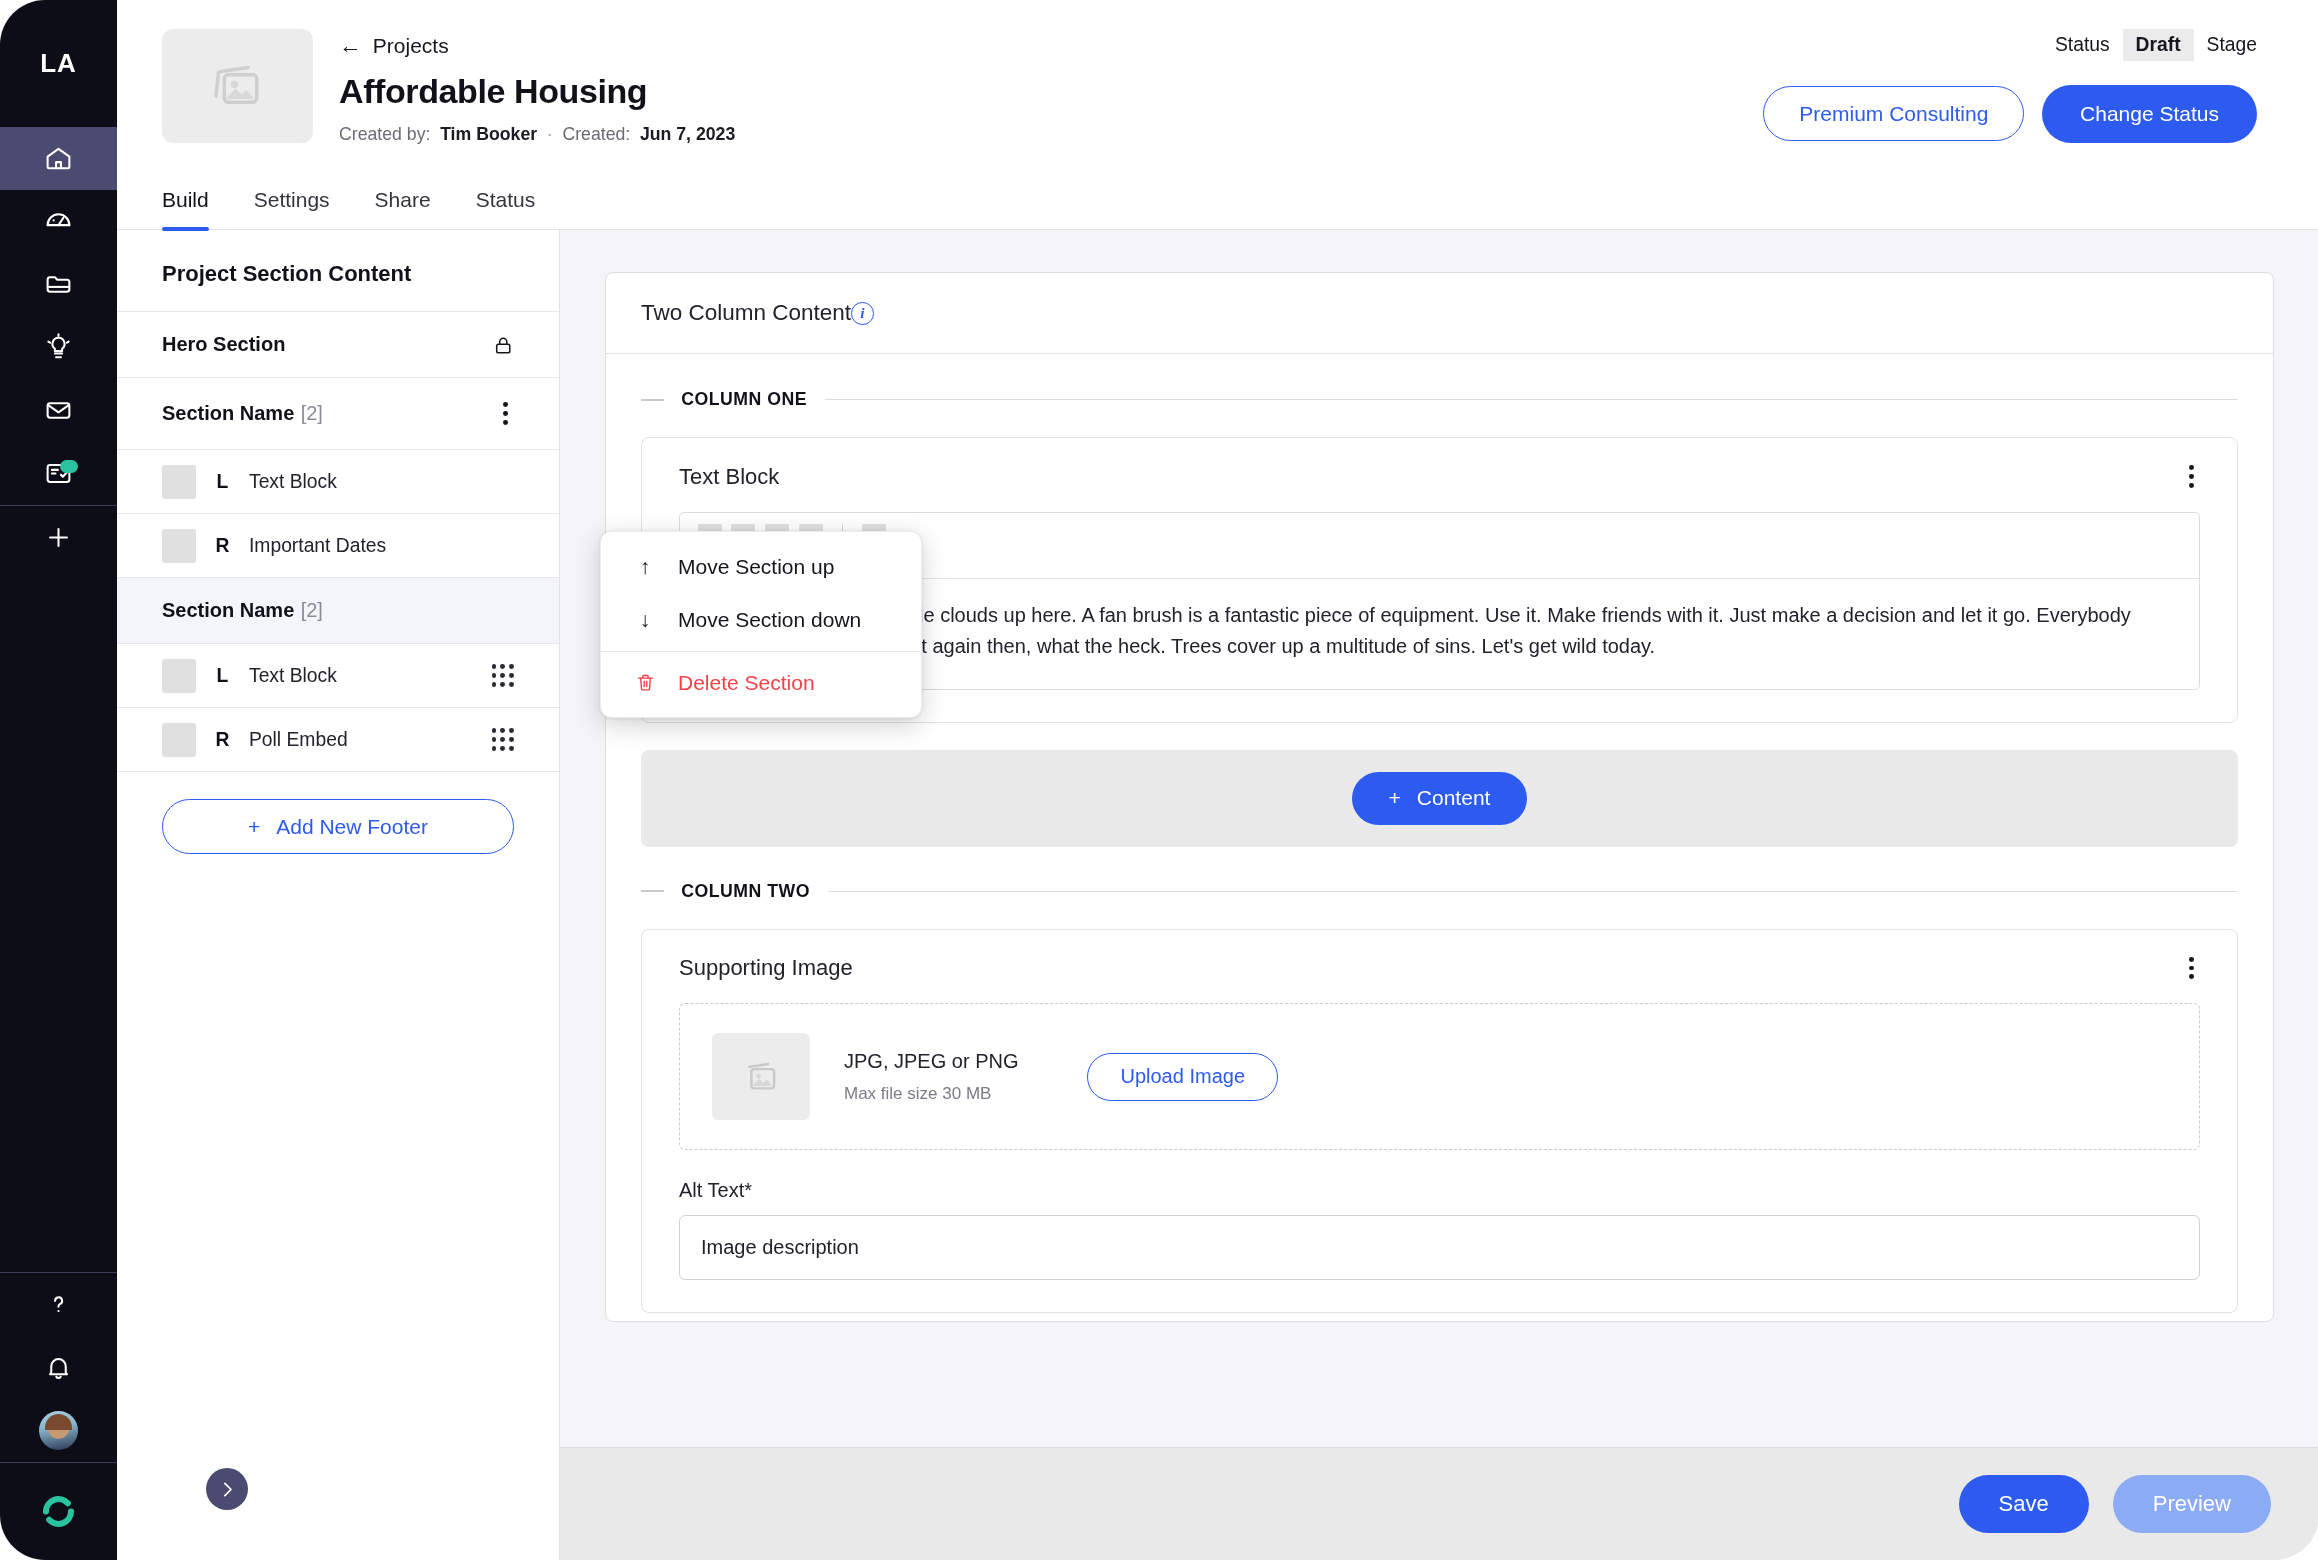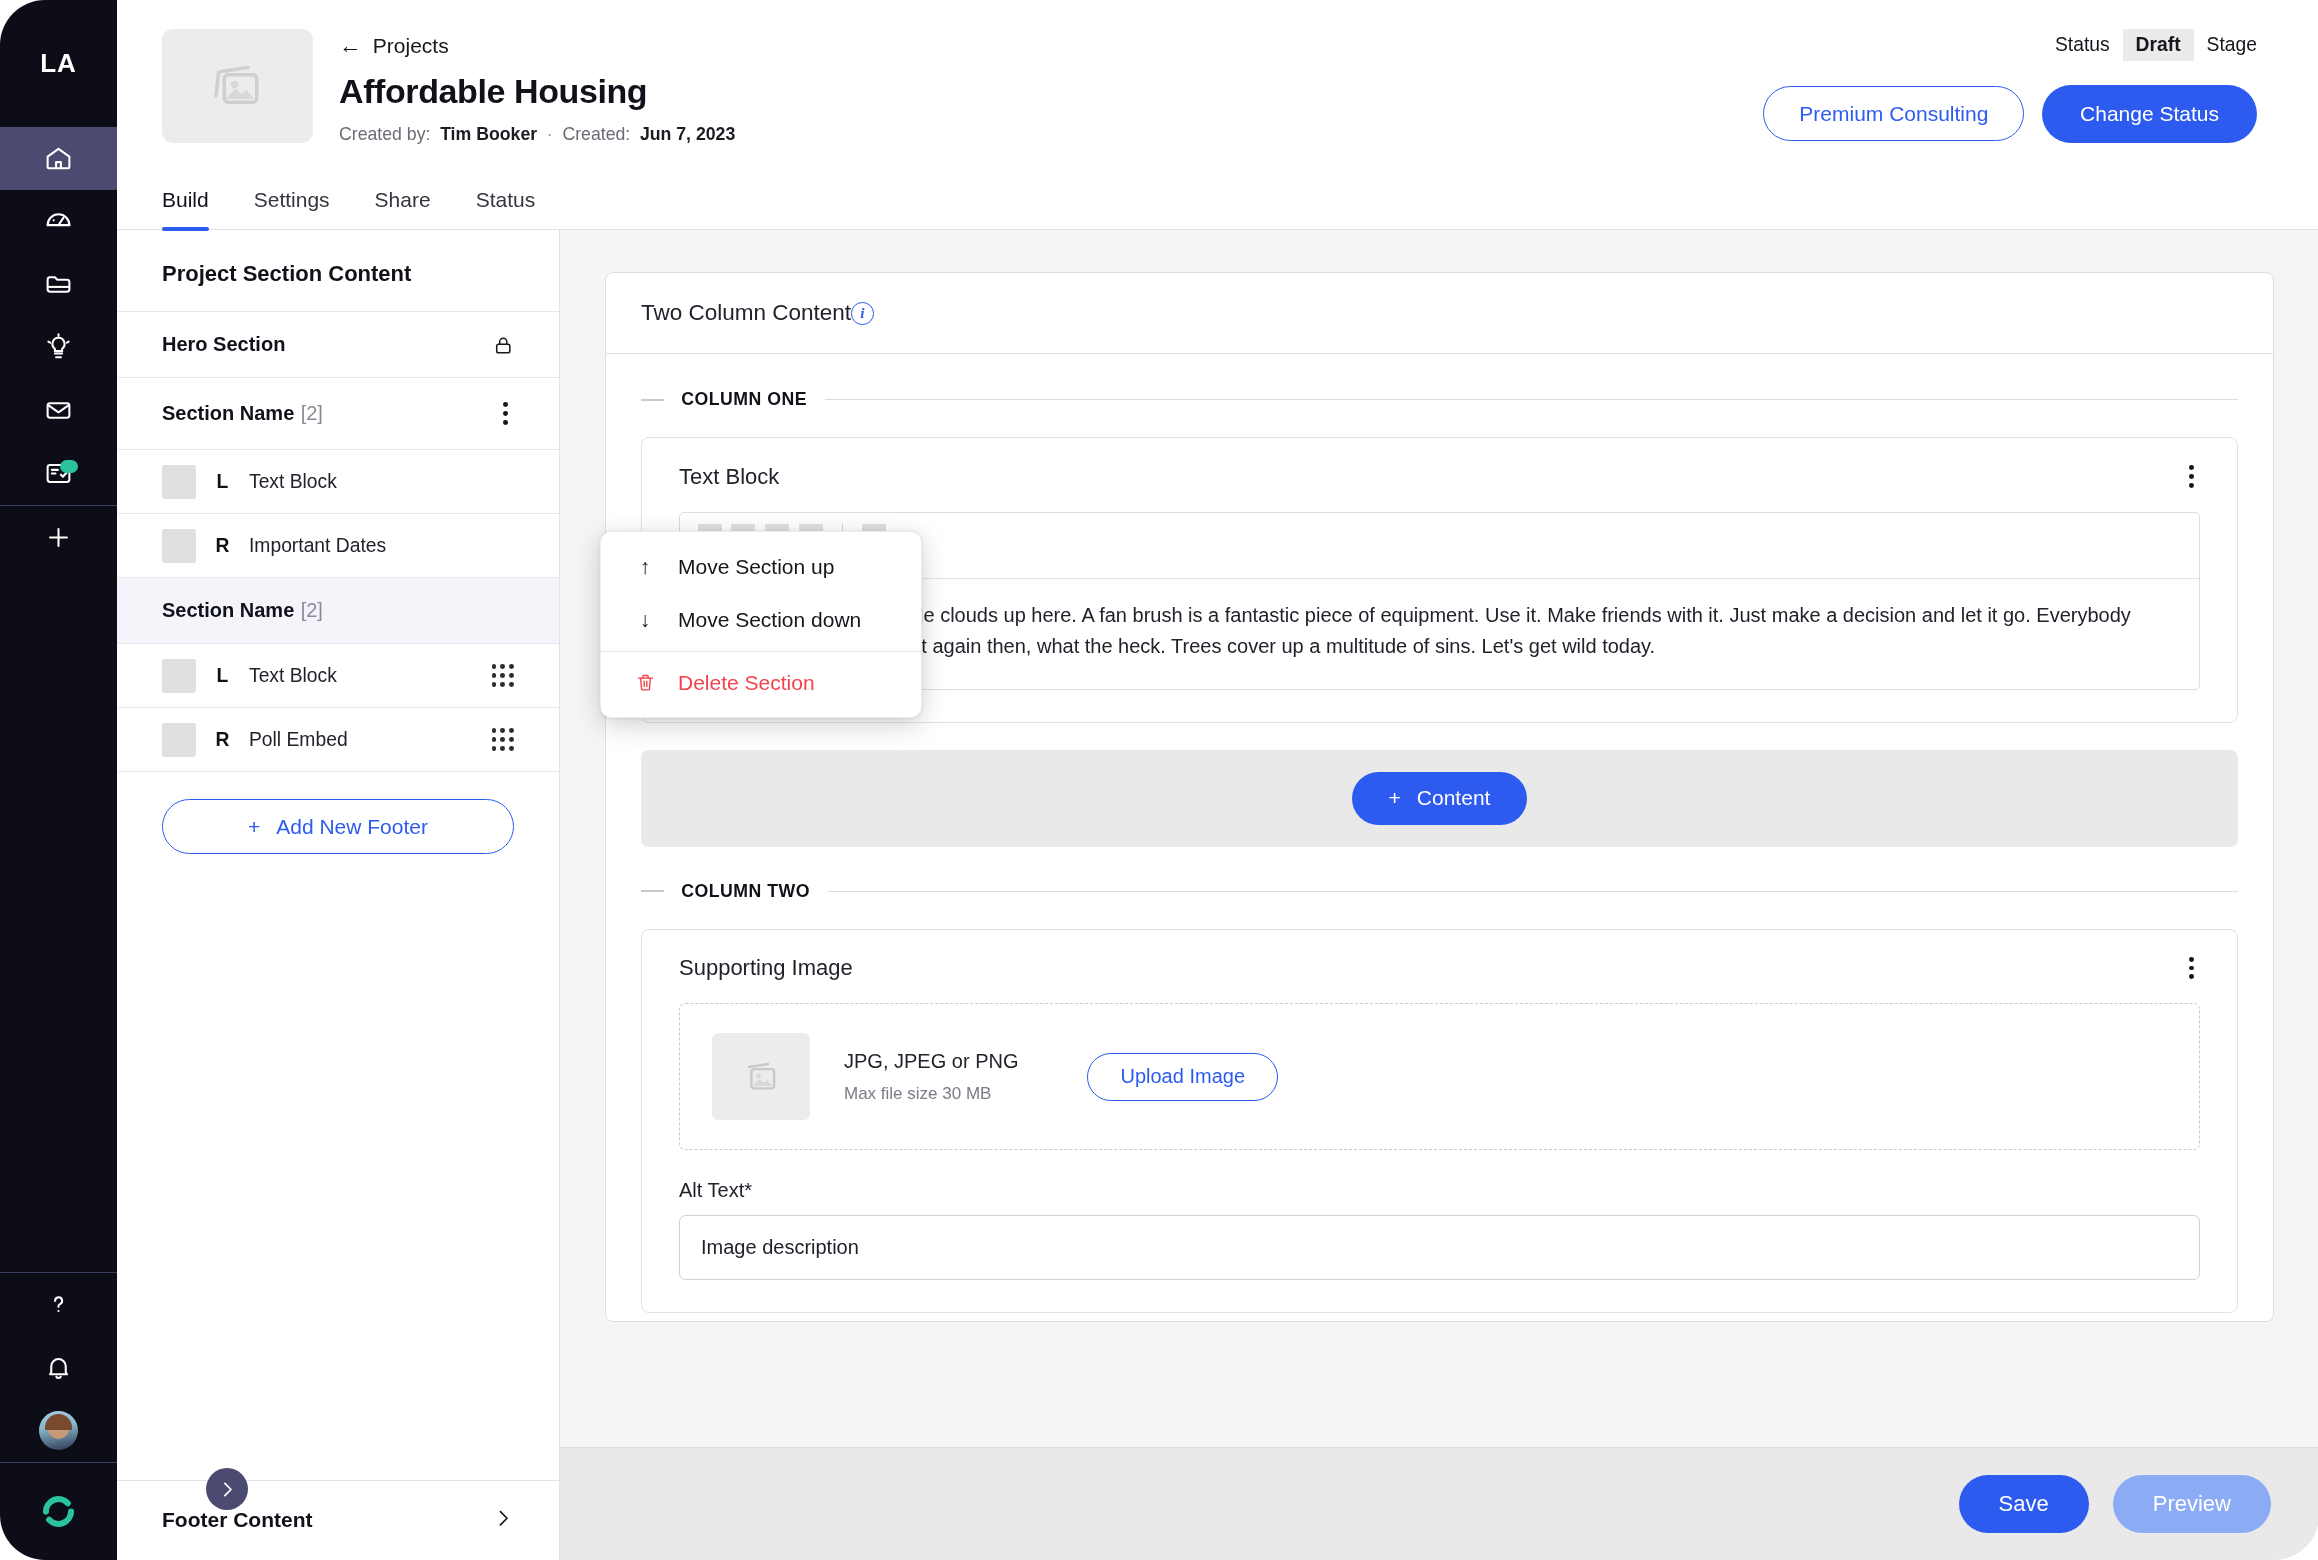--- a/index.html
+++ b/index.html
@@ -584,28 +584,20 @@
           </div>
 
           <div class="add-wrap">
             <div class="btn-add">
               <span>+</span>
               <span>Add New Footer</span>
             </div>
           </div>
         </div>
 
-        <div class="panel-footer">
-          <span>Footer Content</span>
-          <span>
-            <svg width="22.5" height="22.5" viewBox="0 0 24 24" fill="none" stroke="#16161d" stroke-width="1.8" stroke-linecap="round" stroke-linejoin="round">
-              <path d="m9 5 7 7-7 7"></path>
-            </svg>
-          </span>
-        </div>
       </div>
 
       <div class="canvas">
         <div class="canvas-scroll">
 
           <div class="card">
             <div class="card-head">
               <span>Two Column Content</span>
               <span class="info-ico">i</span>
             </div>

